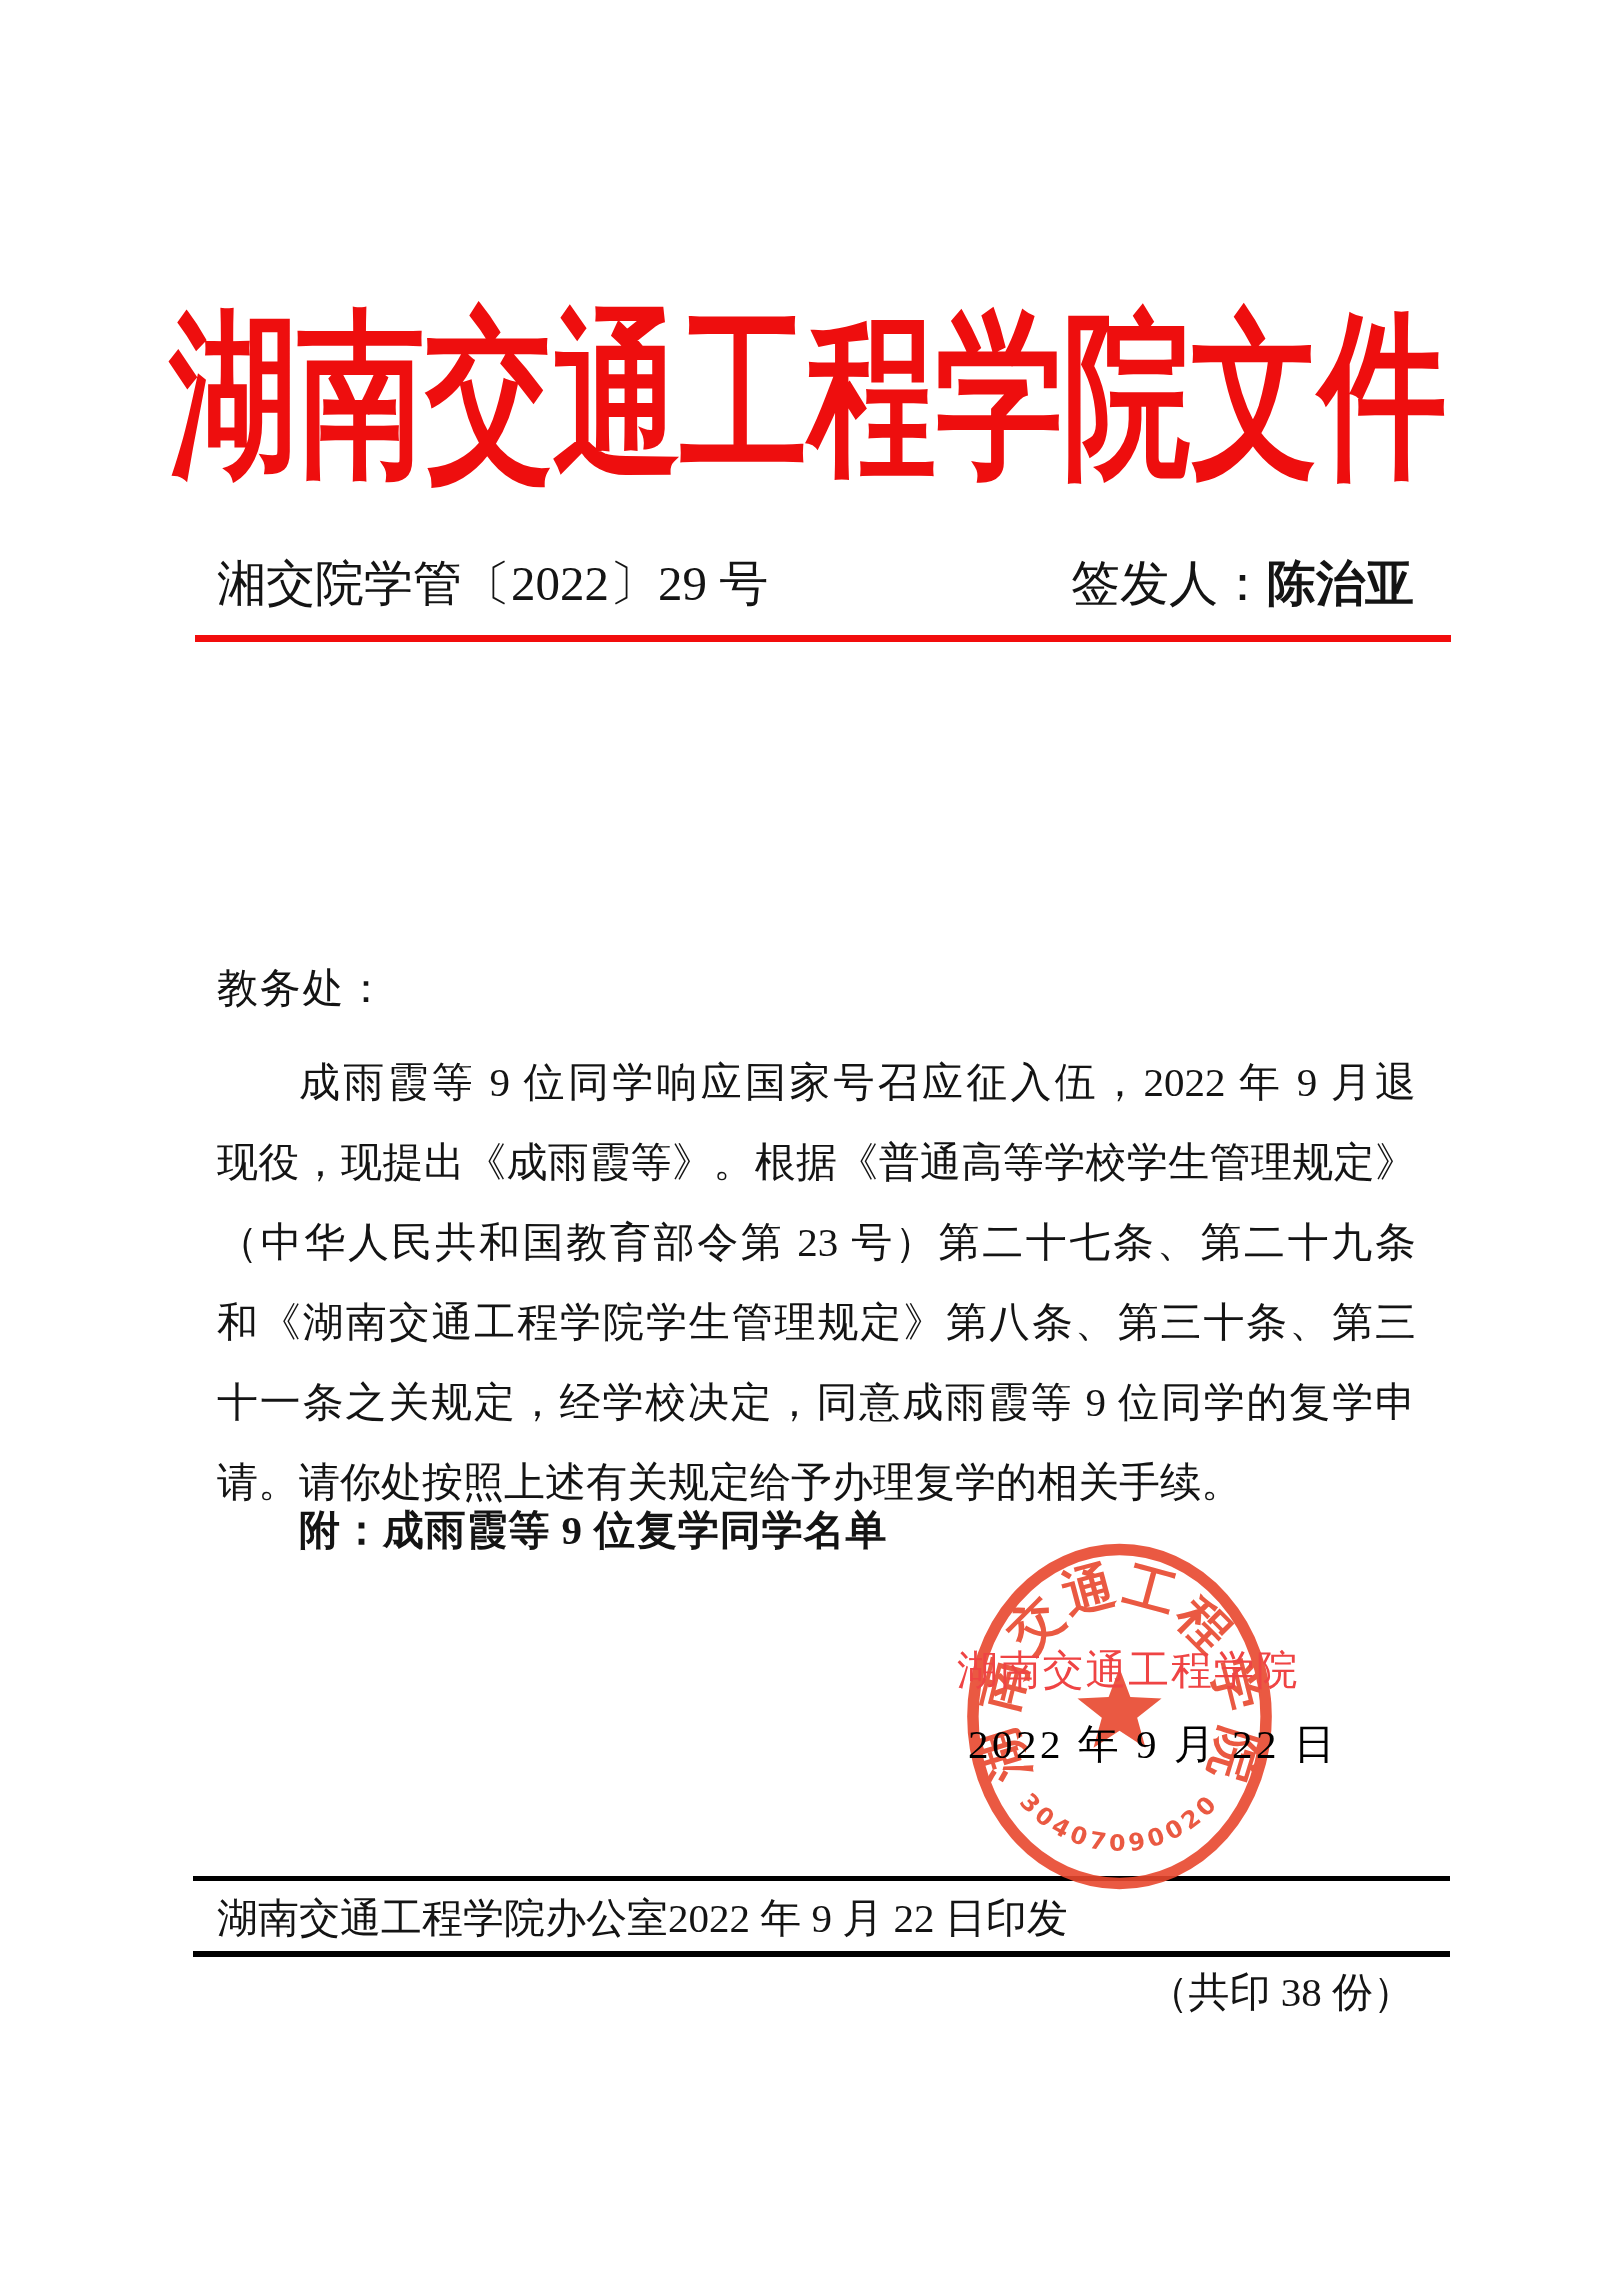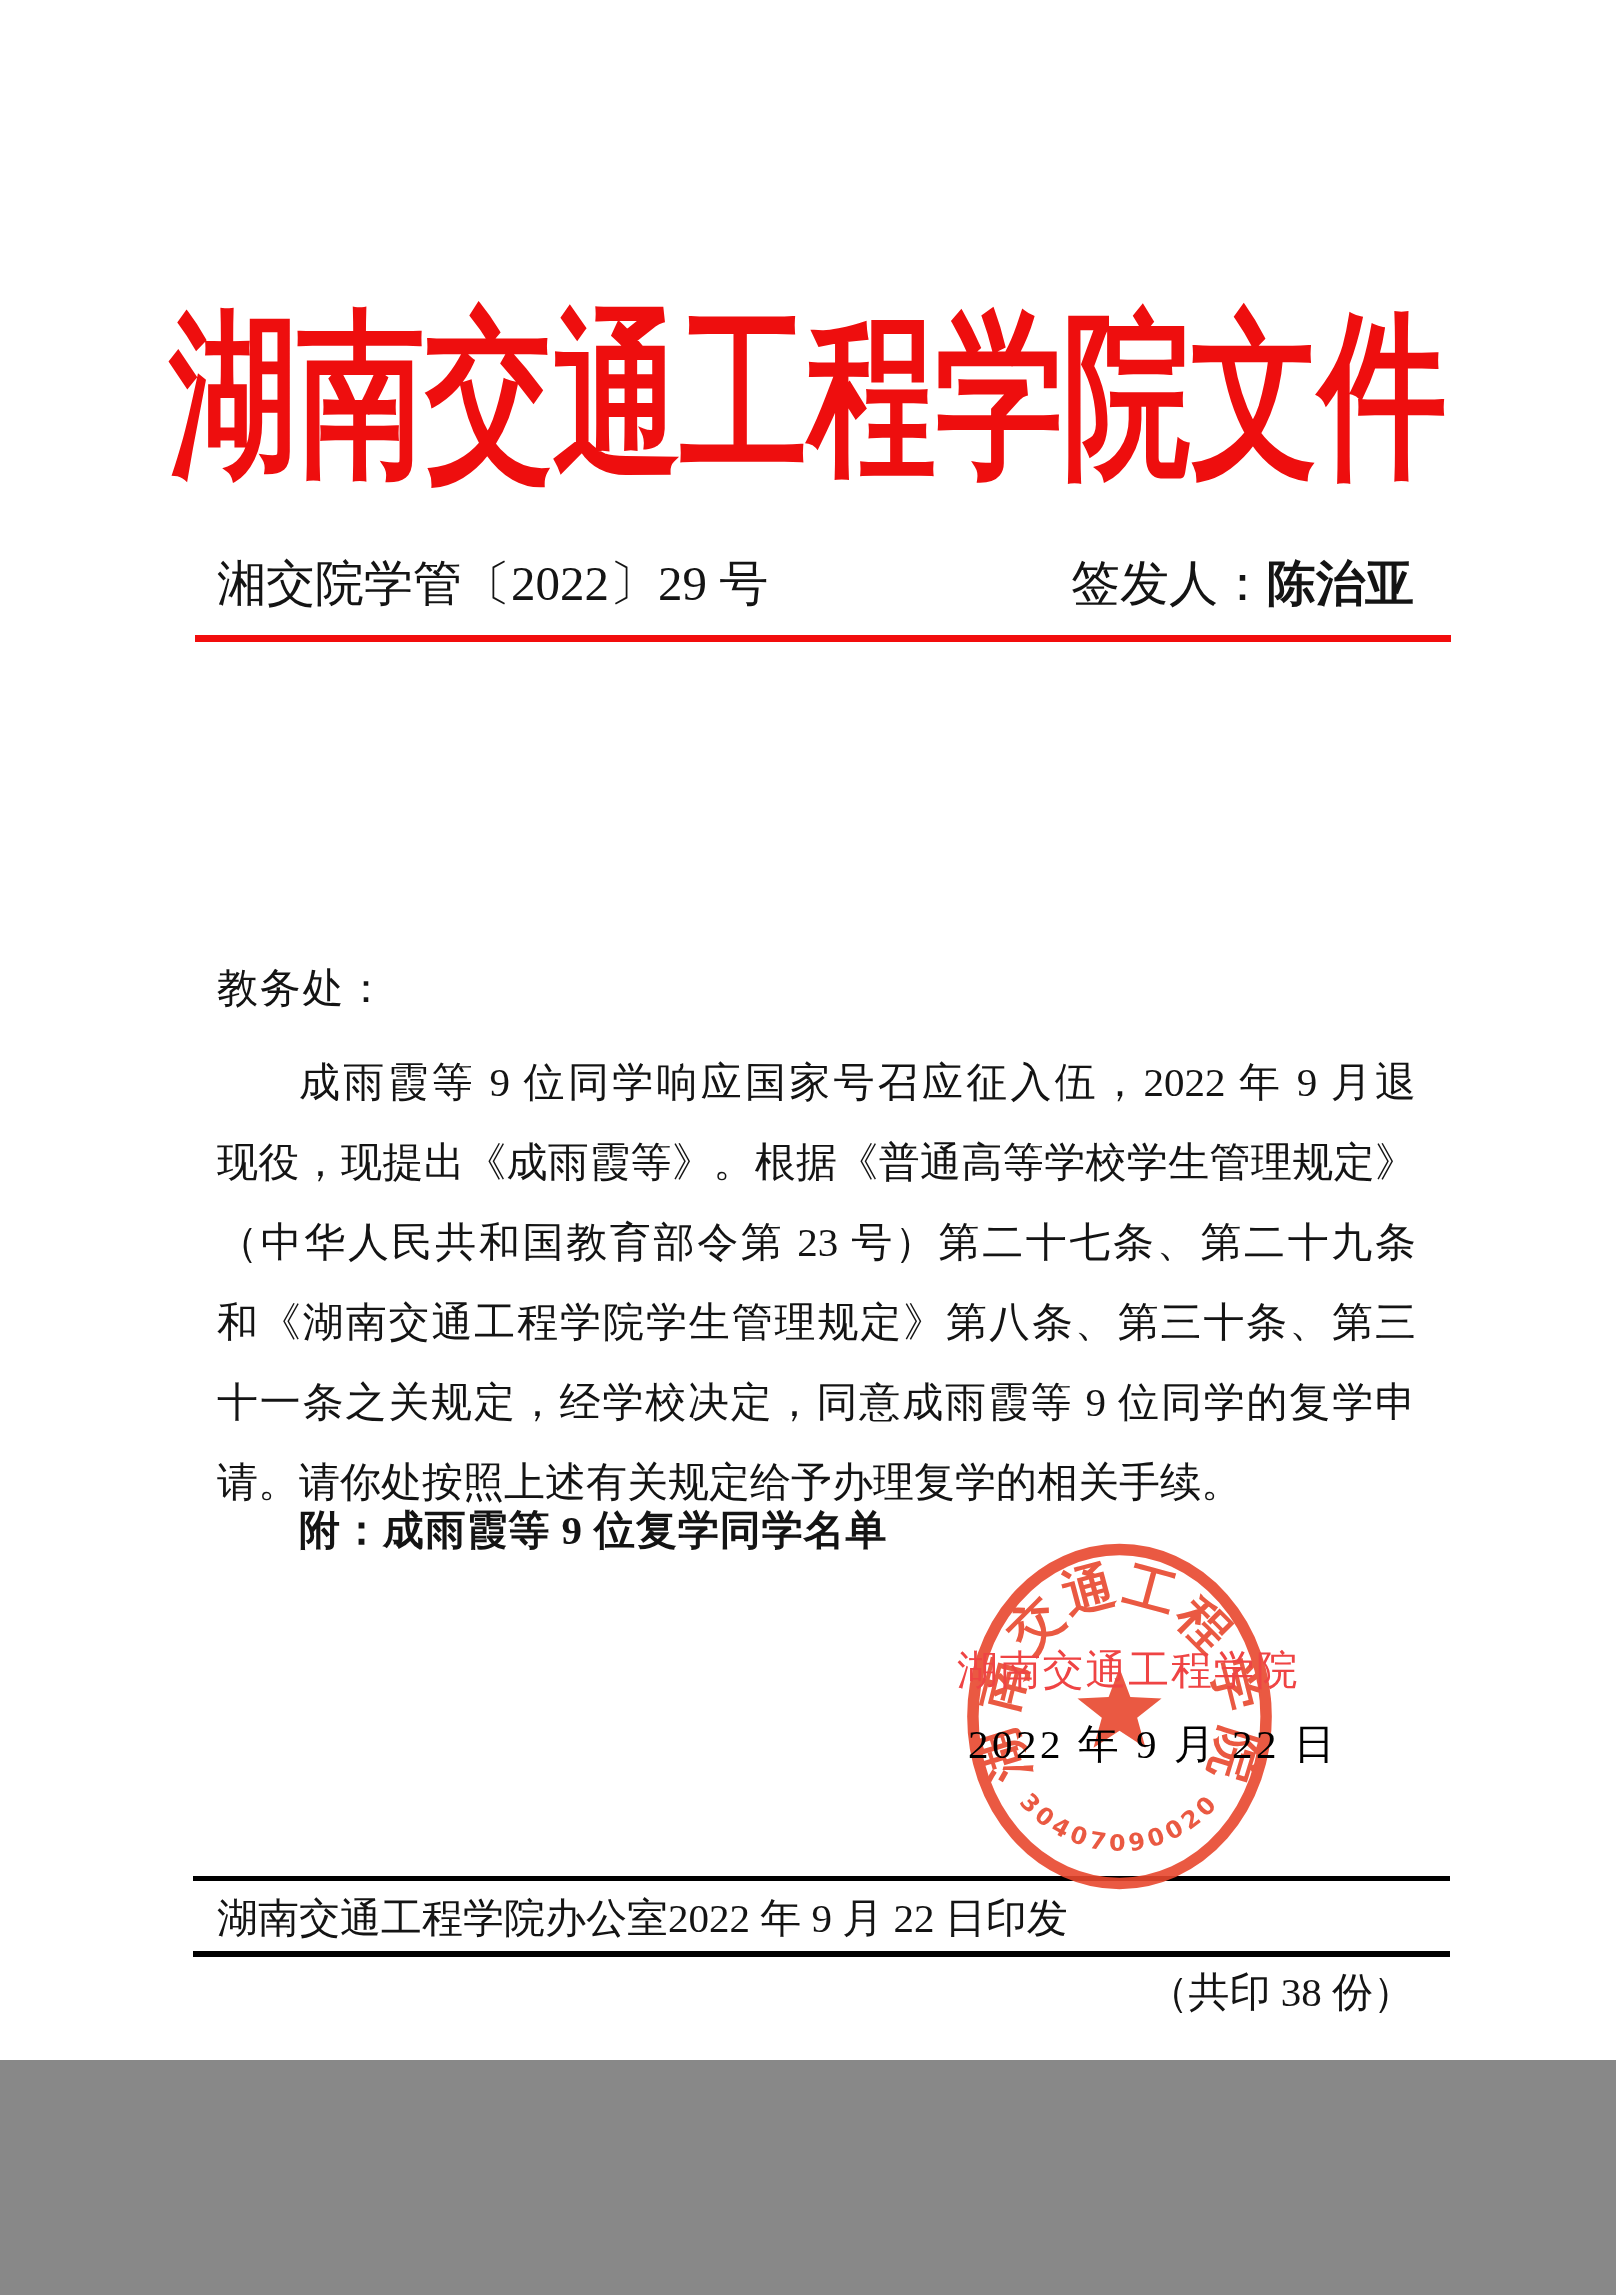--- a/index.html
+++ b/index.html
@@ -4,21 +4,21 @@
 <style>
   :root{
     --red:#ee0e0e;
     --rule-red:#f20d0d;
     --ink:#141414;
     --seal:#e8482e;
   }
   html,body{margin:0;padding:0;background:#888;}
   .page{
     position:relative;
-    width:1616px;height:2060px;
+    width:1616px;height:2295px;
     margin:0 auto;
     background:#ffffff;
     font-family:"Liberation Serif","DejaVu Serif",serif;
     color:var(--ink);
     overflow:hidden;
   }
   
   .red-head{
     position:absolute;top:302px;left:0;width:100%;
     text-align:center;

